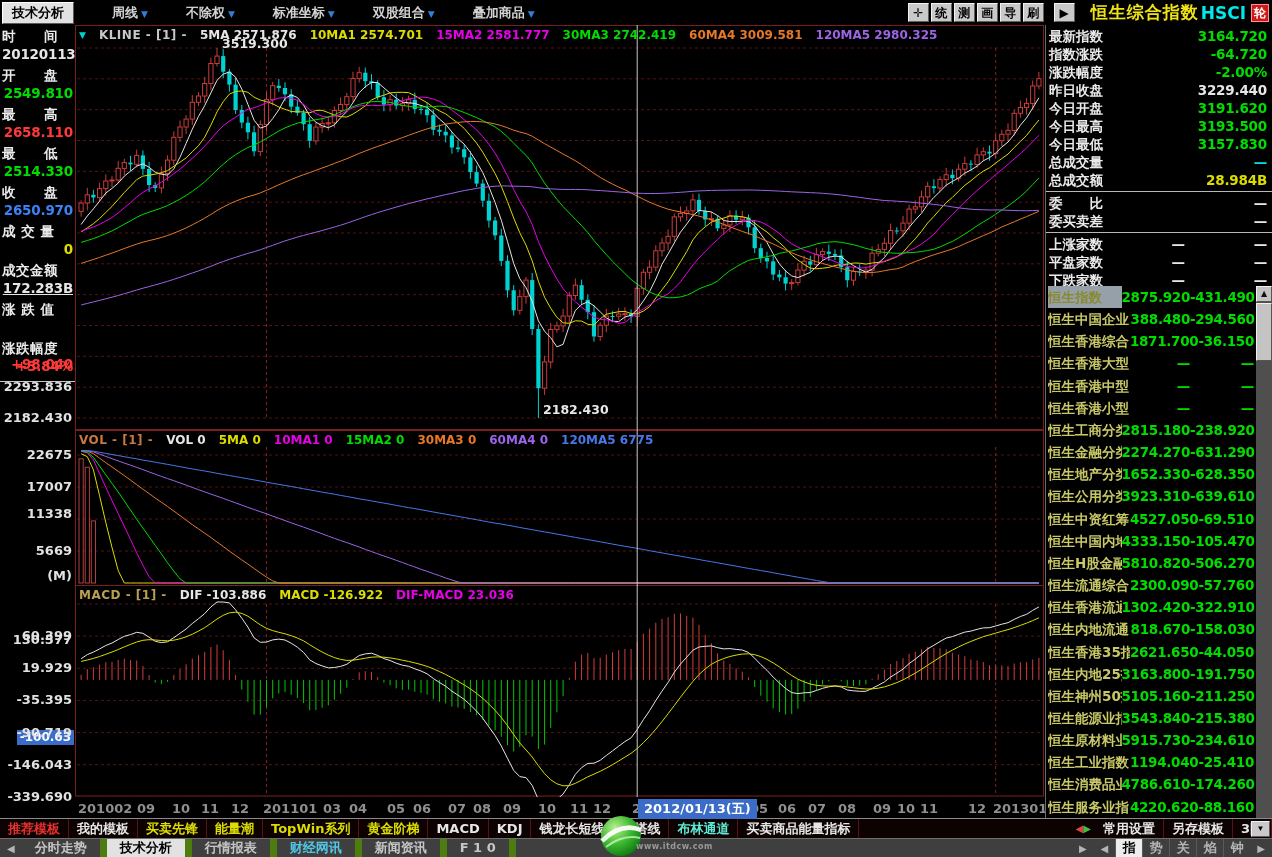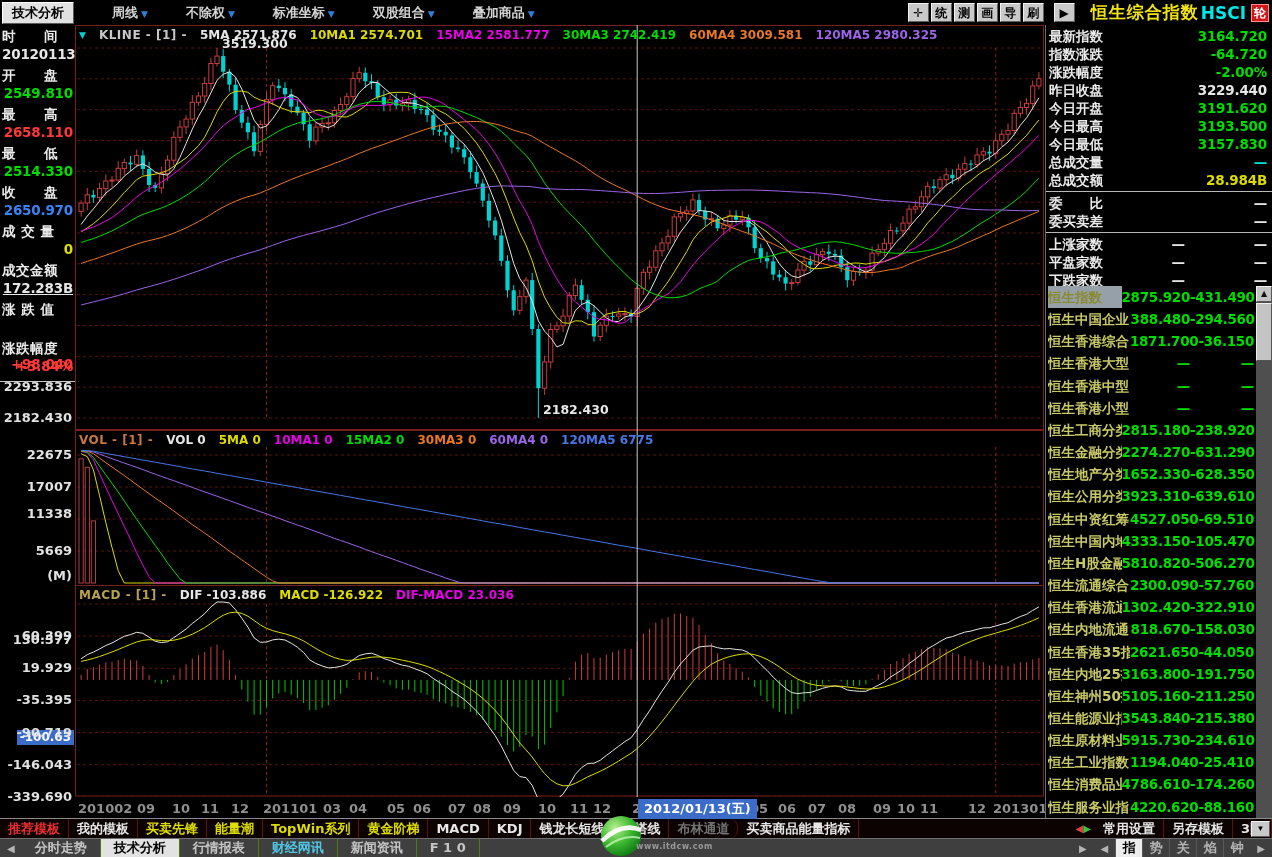--- a/index.html
+++ b/index.html
@@ -54,21 +54,21 @@
   #sb-thumb{position:absolute;left:0;top:17px;width:16px;height:58px;background:#c4c4c4;border:1px solid;border-color:#f0f0f0 #555 #555 #f0f0f0;box-sizing:border-box;}
   
   #btoolbar{position:absolute;left:0;top:818px;width:1272px;height:20px;background:#0c0202;border-top:1px solid #8a8a8a;display:flex;align-items:center;font-size:13px;font-weight:bold;box-sizing:border-box;}
   .bt{padding:0 8px;border-right:1px solid #5a1212;white-space:nowrap;line-height:19px;}
   #bt-spacer{flex:1;}
   .bt-arrows{padding:0 4px;font-size:10px;white-space:nowrap;}
   #bt-dropdown{position:absolute;right:2px;top:2px;width:19px;height:16px;background:#c9c9c9;border:1px solid;border-color:#f2f2f2 #5f5f5f #5f5f5f #f2f2f2;font-size:8px;color:#000;padding:0;line-height:12px;}
   
   #statusbar{position:absolute;left:0;top:838px;width:1272px;height:19px;background:#3f3f3f;border-top:1px solid #6e6e6e;display:flex;align-items:center;font-size:13px;font-weight:bold;box-sizing:border-box;}
   .sarrow{color:#b4b4b4;margin:0 7px;font-size:10px;}
-  .stab{padding:0 13px;color:#c6c6c6;border-right:1px solid #4d7c0f;line-height:18px;white-space:nowrap;}
+  .stab{padding:0 13px;color:#c6c6c6;border-right:7px solid #4d7c0f;line-height:18px;white-space:nowrap;}
   .stab.active{background:#e2e2e2;color:#000;}
   #sb-right{margin-left:auto;display:flex;align-items:center;}
   .mtab{width:26px;text-align:center;border-left:1px solid #5a5a5a;color:#b4b4b4;line-height:18px;}
   .mtab.active{background:#ededed;color:#000;}
   
   #logo{position:absolute;left:596px;top:814px;width:110px;height:43px;z-index:9;pointer-events:none;}
   #logo-url{position:absolute;left:40px;top:28px;font-size:8px;color:#9a9a9a;font-weight:bold;letter-spacing:0.5px;}
 </style>
 </head>
 <body>
@@ -932,21 +932,21 @@
     <span class="bt" style="color: rgb(232, 48, 48);">推荐模板</span>
       <span class="bt" style="color: rgb(230, 230, 230);">我的模板</span>
       <span class="bt" style="color: rgb(220, 220, 0);">买卖先锋</span>
       <span class="bt" style="color: rgb(220, 220, 0);">能量潮</span>
       <span class="bt" style="color: rgb(220, 220, 0);">TopWin系列</span>
       <span class="bt" style="color: rgb(220, 220, 0);">黄金阶梯</span>
       <span class="bt" style="color: rgb(230, 230, 230);">MACD</span>
       <span class="bt" style="color: rgb(230, 230, 230);">KDJ</span>
       <span class="bt" style="color: rgb(230, 230, 230);">钱龙长短线</span>
       <span class="bt" style="color: rgb(230, 230, 230);">宝塔线</span>
-      <span class="bt" style="color: #737373; border-radius: 8px;">布林通道</span>
+      <span class="bt" style="color: #5eead4;">布林通道</span>
       <span class="bt" style="color: rgb(230, 230, 230);">买卖商品能量指标</span>
       <span id="bt-spacer"></span>
       <span class="bt-arrows"><span style="color: rgb(224, 64, 64);">◀</span><span style="color: rgb(64, 192, 64);">▶</span></span>
       <span class="bt" style="color: rgb(230, 230, 230);">常用设置</span>
       <span class="bt" style="color: rgb(230, 230, 230);">另存模板</span>
       <span class="bt" style="color: rgb(230, 230, 230);">3图</span>
       <button id="bt-dropdown">▼</button>
   </div>
 
   <div id="statusbar">

